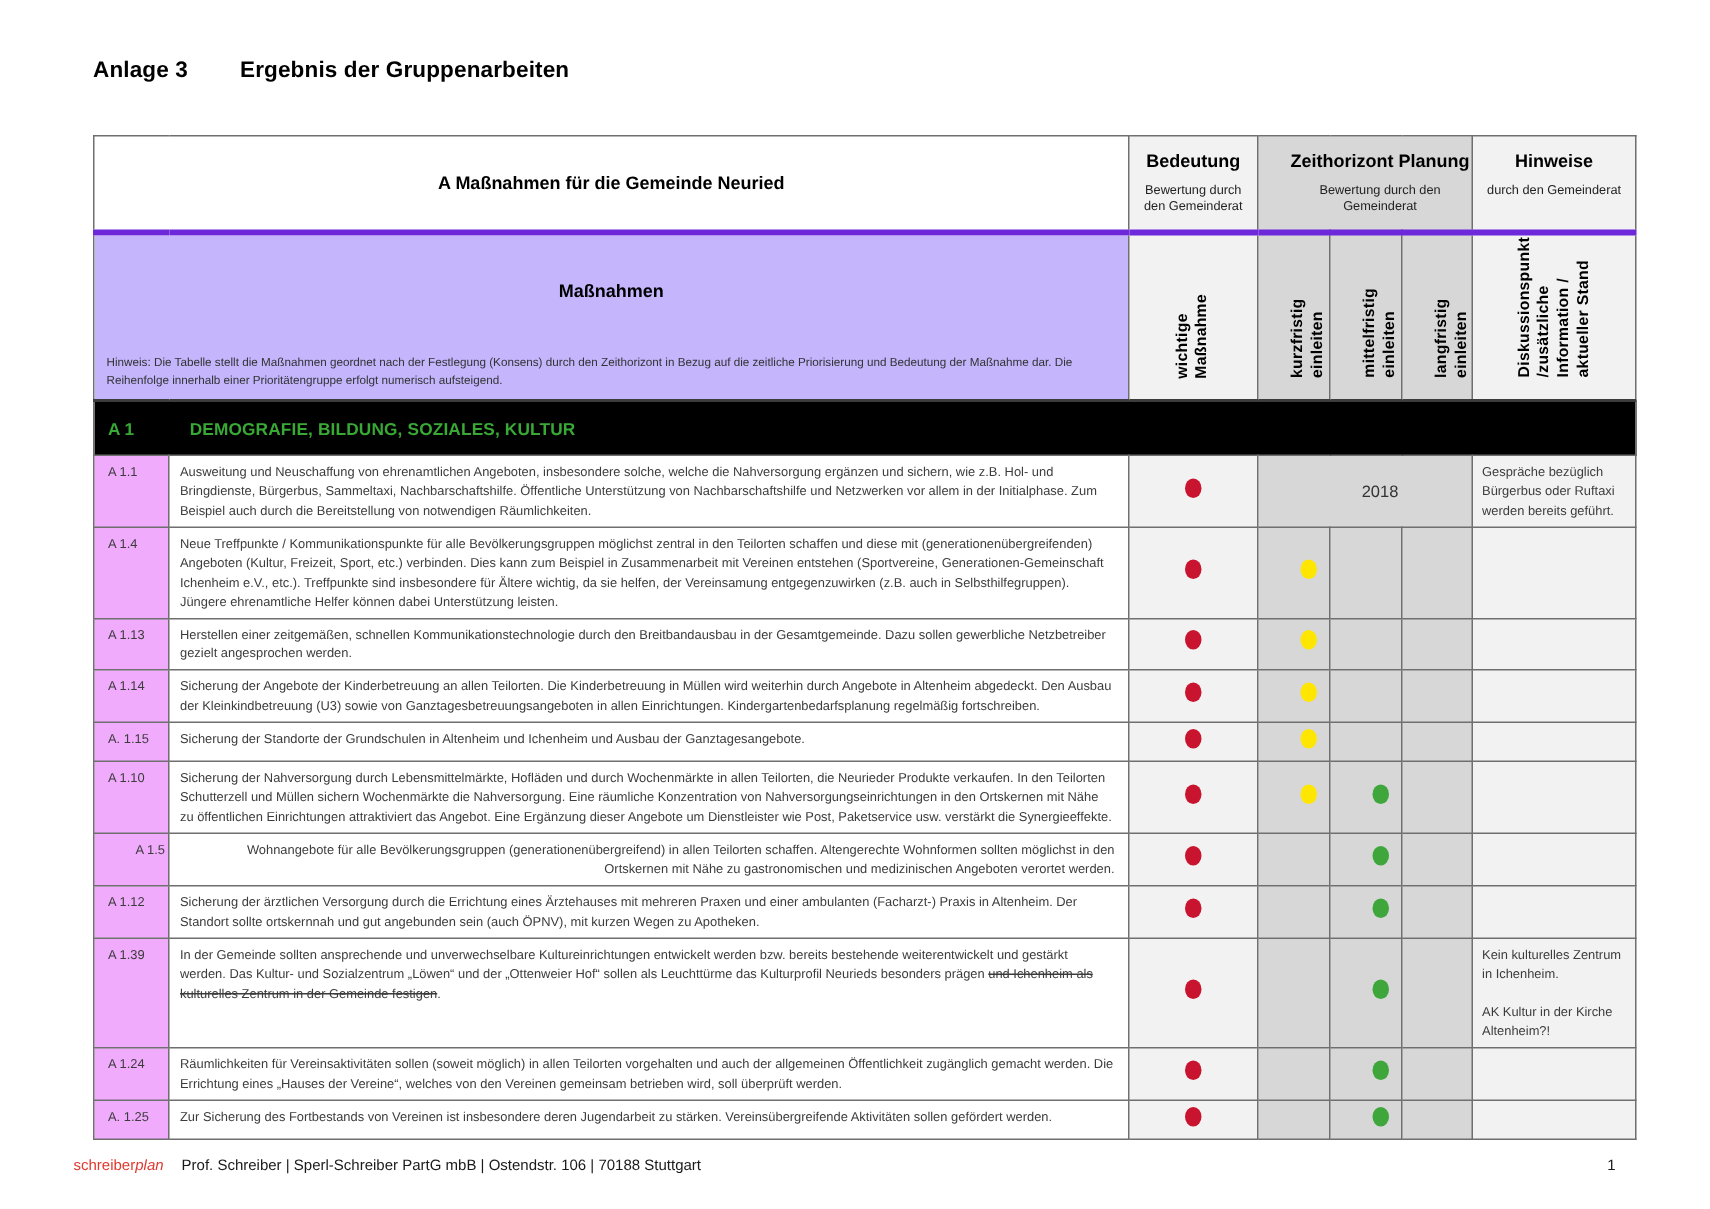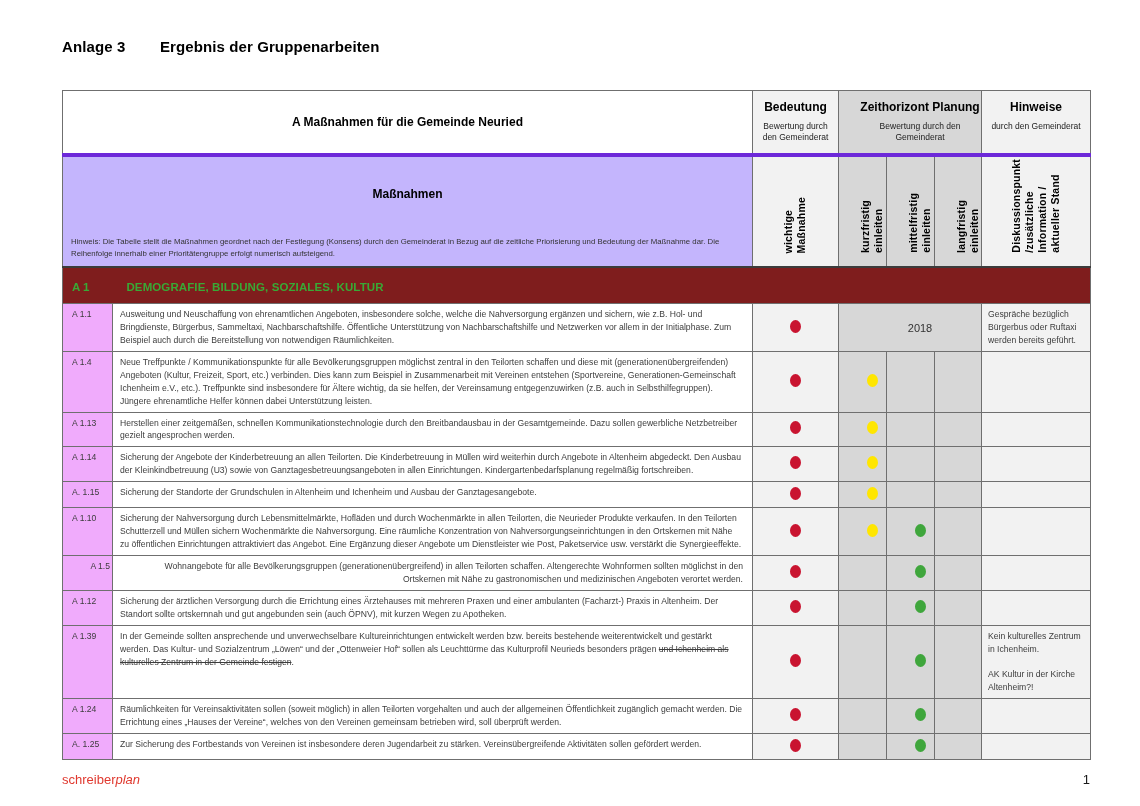--- a/index.html
+++ b/index.html
@@ -35,43 +35,43 @@
   .h-mass { position:relative; background:#c4b5fd; vertical-align:top; }
   .mass-title { text-align:center; margin-top:30px; font-size:12px; font-weight:bold; }
   .mass-hint { position:absolute; left:8px; right:12px; bottom:7px; text-align:left;
                font-size:7.8px; color:#333; line-height:1.45; font-weight:normal; }
   .rot { vertical-align:bottom; text-align:center; }
   .rot-label { display:inline-block; writing-mode:vertical-rl; transform:rotate(180deg);
                white-space:pre-line; font-weight:bold; font-size:10.5px; line-height:1.25;
                text-align:left; margin-bottom:9px; letter-spacing:.2px; }
 
   
-  tr.section td { background:#7f1d1d; height:35px; vertical-align:middle; }
+  tr.section td { background:#000000; height:35px; vertical-align:middle; }
   .sec-id { display:inline-block; width:42px; padding-left:9px; color:#39a935; font-weight:bold; font-size:11.5px; }
   .sec-title { color:#39a935; font-weight:bold; font-size:11.5px; padding-left:8px; letter-spacing:.1px; }
 
   
   td.c-id { vertical-align:top; padding:5px 2px 3px 9px; font-size:8.6px; color:#3c3c3c; background:#f0abfc; }
   td.c-text { vertical-align:top; padding:4px 9px 4px 7px; font-size:8.6px; color:#3c3c3c;
               line-height:1.5; background:#fff; }
   td.c-text .strike { text-decoration:line-through; }
   td.c-dot { text-align:center; vertical-align:middle; }
   td.c-hinweis { vertical-align:top; padding:4px 6px; font-size:8.6px; color:#3c3c3c;
                  line-height:1.5; white-space:pre-line; }
   td.c-zeit-merged { text-align:center; vertical-align:middle; font-size:11px; color:#333; }
 
   .dot { display:inline-block; width:11px; height:13px; border-radius:50%; background:transparent; }
   .dot[data-dot="red"]    { background:#c91430; }
   .dot[data-dot="yellow"] { background:#ffe600; }
   .dot[data-dot="green"]  { background:#3fa63c; }
   .dot[data-dot="none"]   { background:transparent; }
 
   
-  .footer { position:absolute; left:62px; width:1028px; top:772px; display:flex;
-            align-items:center; font-size:13px; }
+  .footer { position:absolute; left:49px; width:1028px; top:772px; display:flex;
+            align-items:center; font-size:10px; }
   .logo { color:#e0392f; margin-right:12px; }
   .logo .logo-b { font-style:italic; }
   .footer-text { color:#1a1a1a; }
   .footer-page { margin-left:auto; color:#1a1a1a; }
 </style>
 </head>
 <body>
 
 <div class="page">
 
@@ -103,21 +103,21 @@
           <div class="h-sub">Bewertung durch den Gemeinderat</div>
         </th>
         <th class="h-col bg-light">
           <div class="h-title">Hinweise</div>
           <div class="h-sub">durch den Gemeinderat</div>
         </th>
       </tr>
       <tr class="h2">
         <th colspan="2" class="h-mass">
           <div class="mass-title">Maßnahmen</div>
-          <div class="mass-hint">Hinweis: Die Tabelle stellt die Maßnahmen geordnet nach der Festlegung (Konsens) durch den Gemeinderat in Bezug auf die zeitliche Priorisierung und Bedeutung der Maßnahme dar. Die Reihenfolge innerhalb einer Prioritätengruppe erfolgt numerisch aufsteigend.</div>
+          <div class="mass-hint">Hinweis: Die Tabelle stellt die Maßnahmen geordnet nach der Festlegung (Konsens) durch den Zeithorizont in Bezug auf die zeitliche Priorisierung und Bedeutung der Maßnahme dar. Die Reihenfolge innerhalb einer Prioritätengruppe erfolgt numerisch aufsteigend.</div>
         </th>
         <th class="rot bg-light">
           <div class="rot-label">wichtige
 Maßnahme</div>
         </th>
         <th class="rot bg-gray">
           <div class="rot-label">kurzfristig
 einleiten</div>
         </th>
         <th class="rot bg-gray">
@@ -252,14 +252,15 @@
         <td class="c-dot bg-gray"><span class="dot" data-dot="green"></span></td>
         <td class="c-dot bg-gray"><span class="dot" data-dot="none"></span></td>
         <td class="c-hinweis bg-light"></td>
       </tr>
     </tbody>
   </table>
 </div>
 
 <div class="footer">
   <span class="logo"><span class="logo-a">schreiber</span><span class="logo-b">plan</span></span>
+  <span class="footer-text">Prof. Schreiber | Sperl-Schreiber PartG mbB | Ostendstr. 106 | 70188 Stuttgart</span>
   <span class="footer-page">1</span>
 </div>
 
 </body></html>

